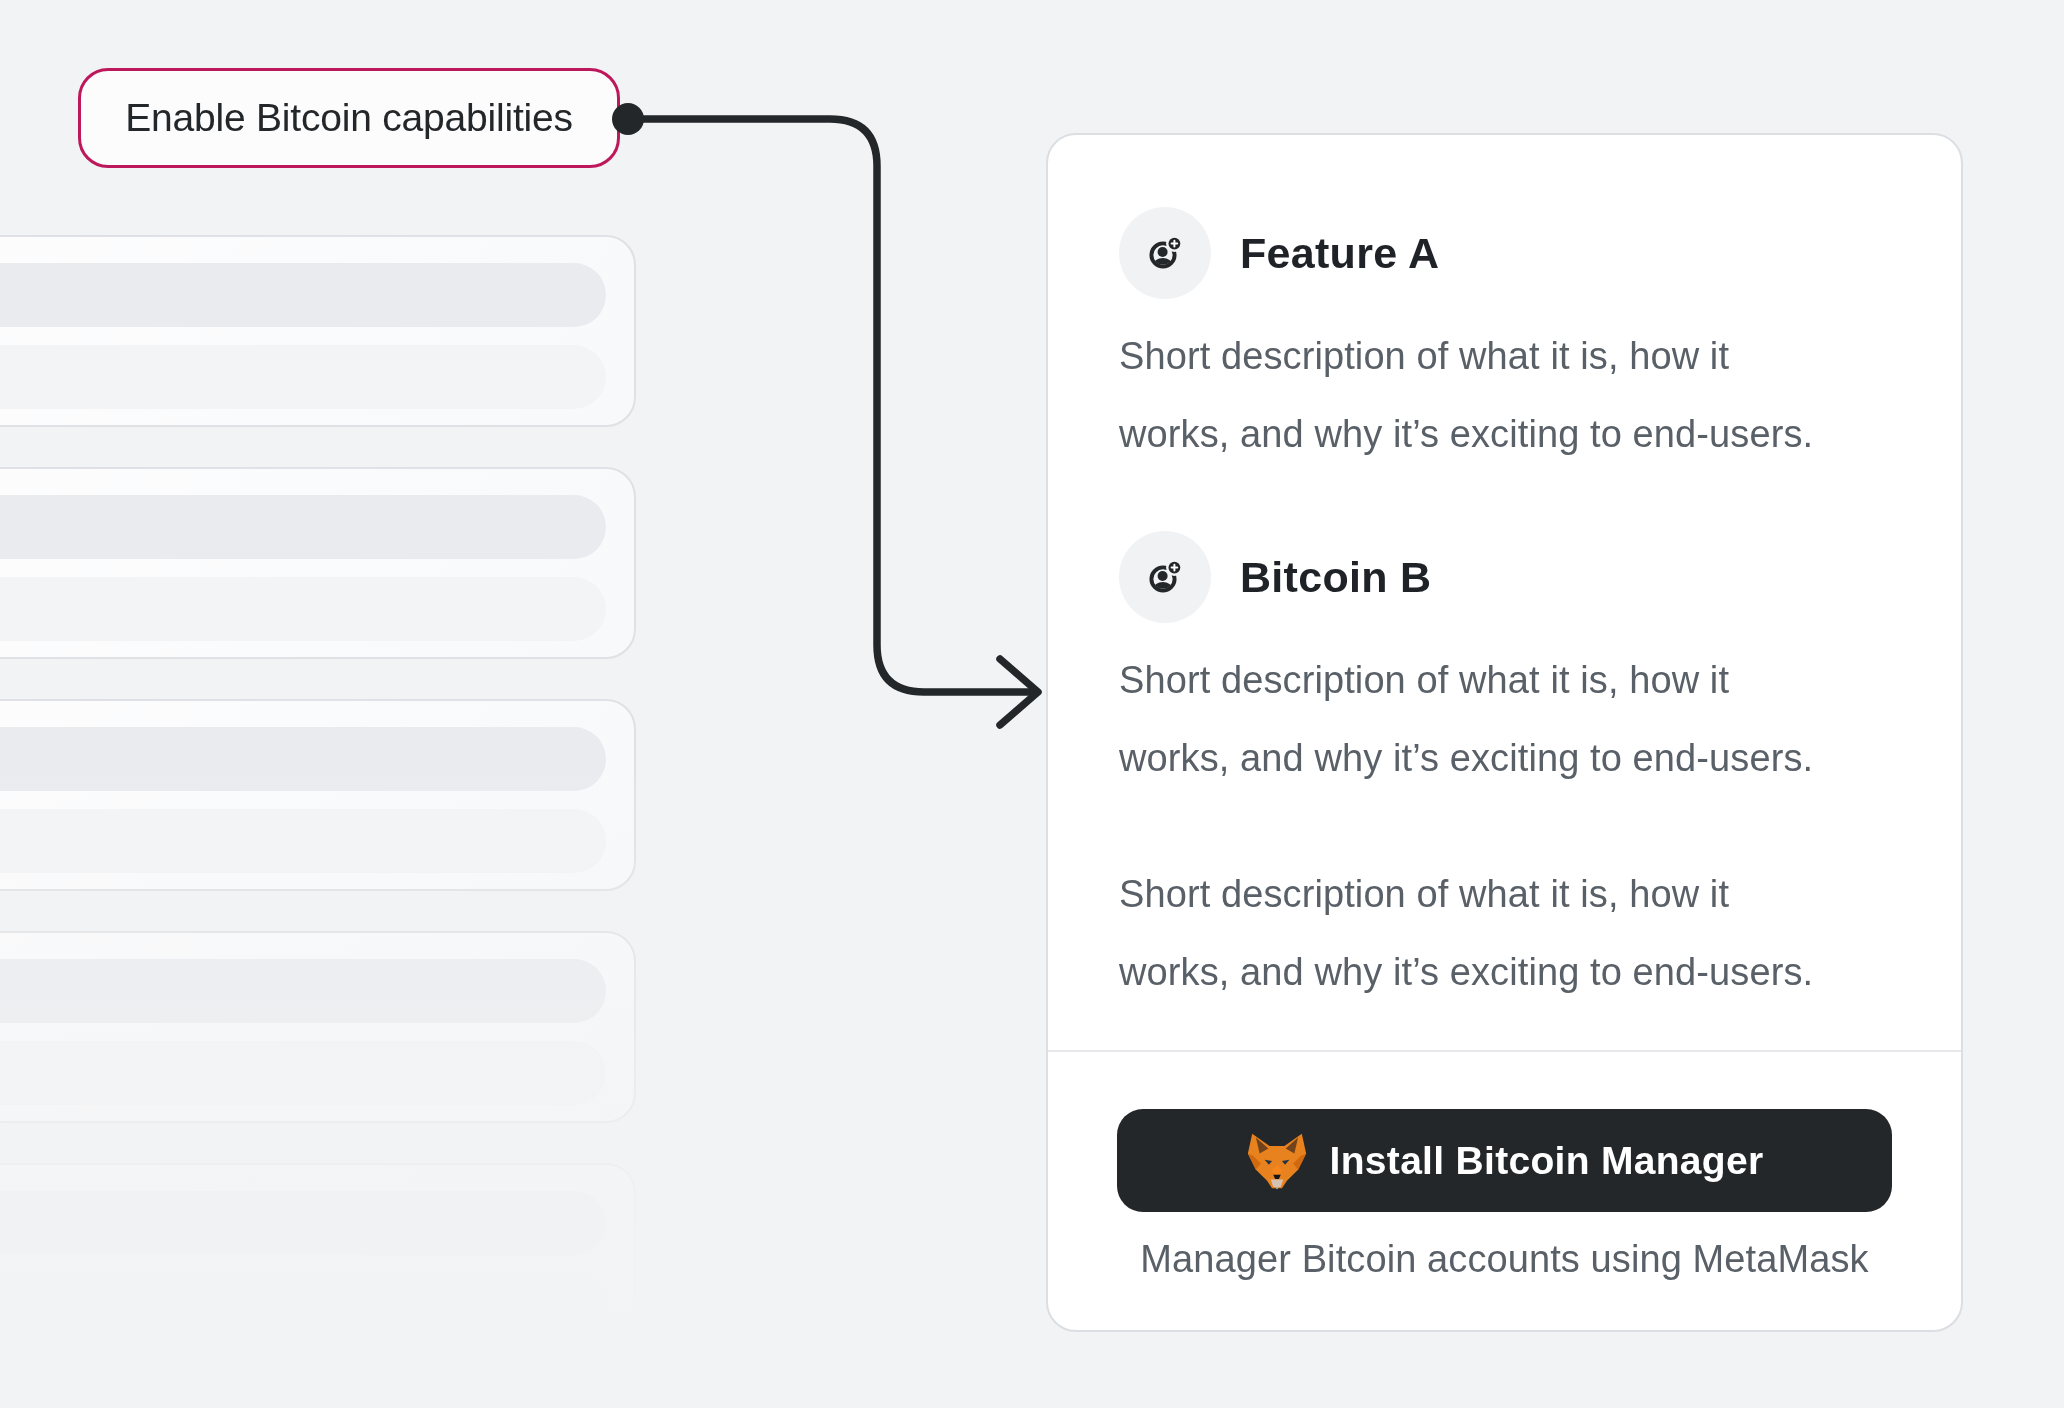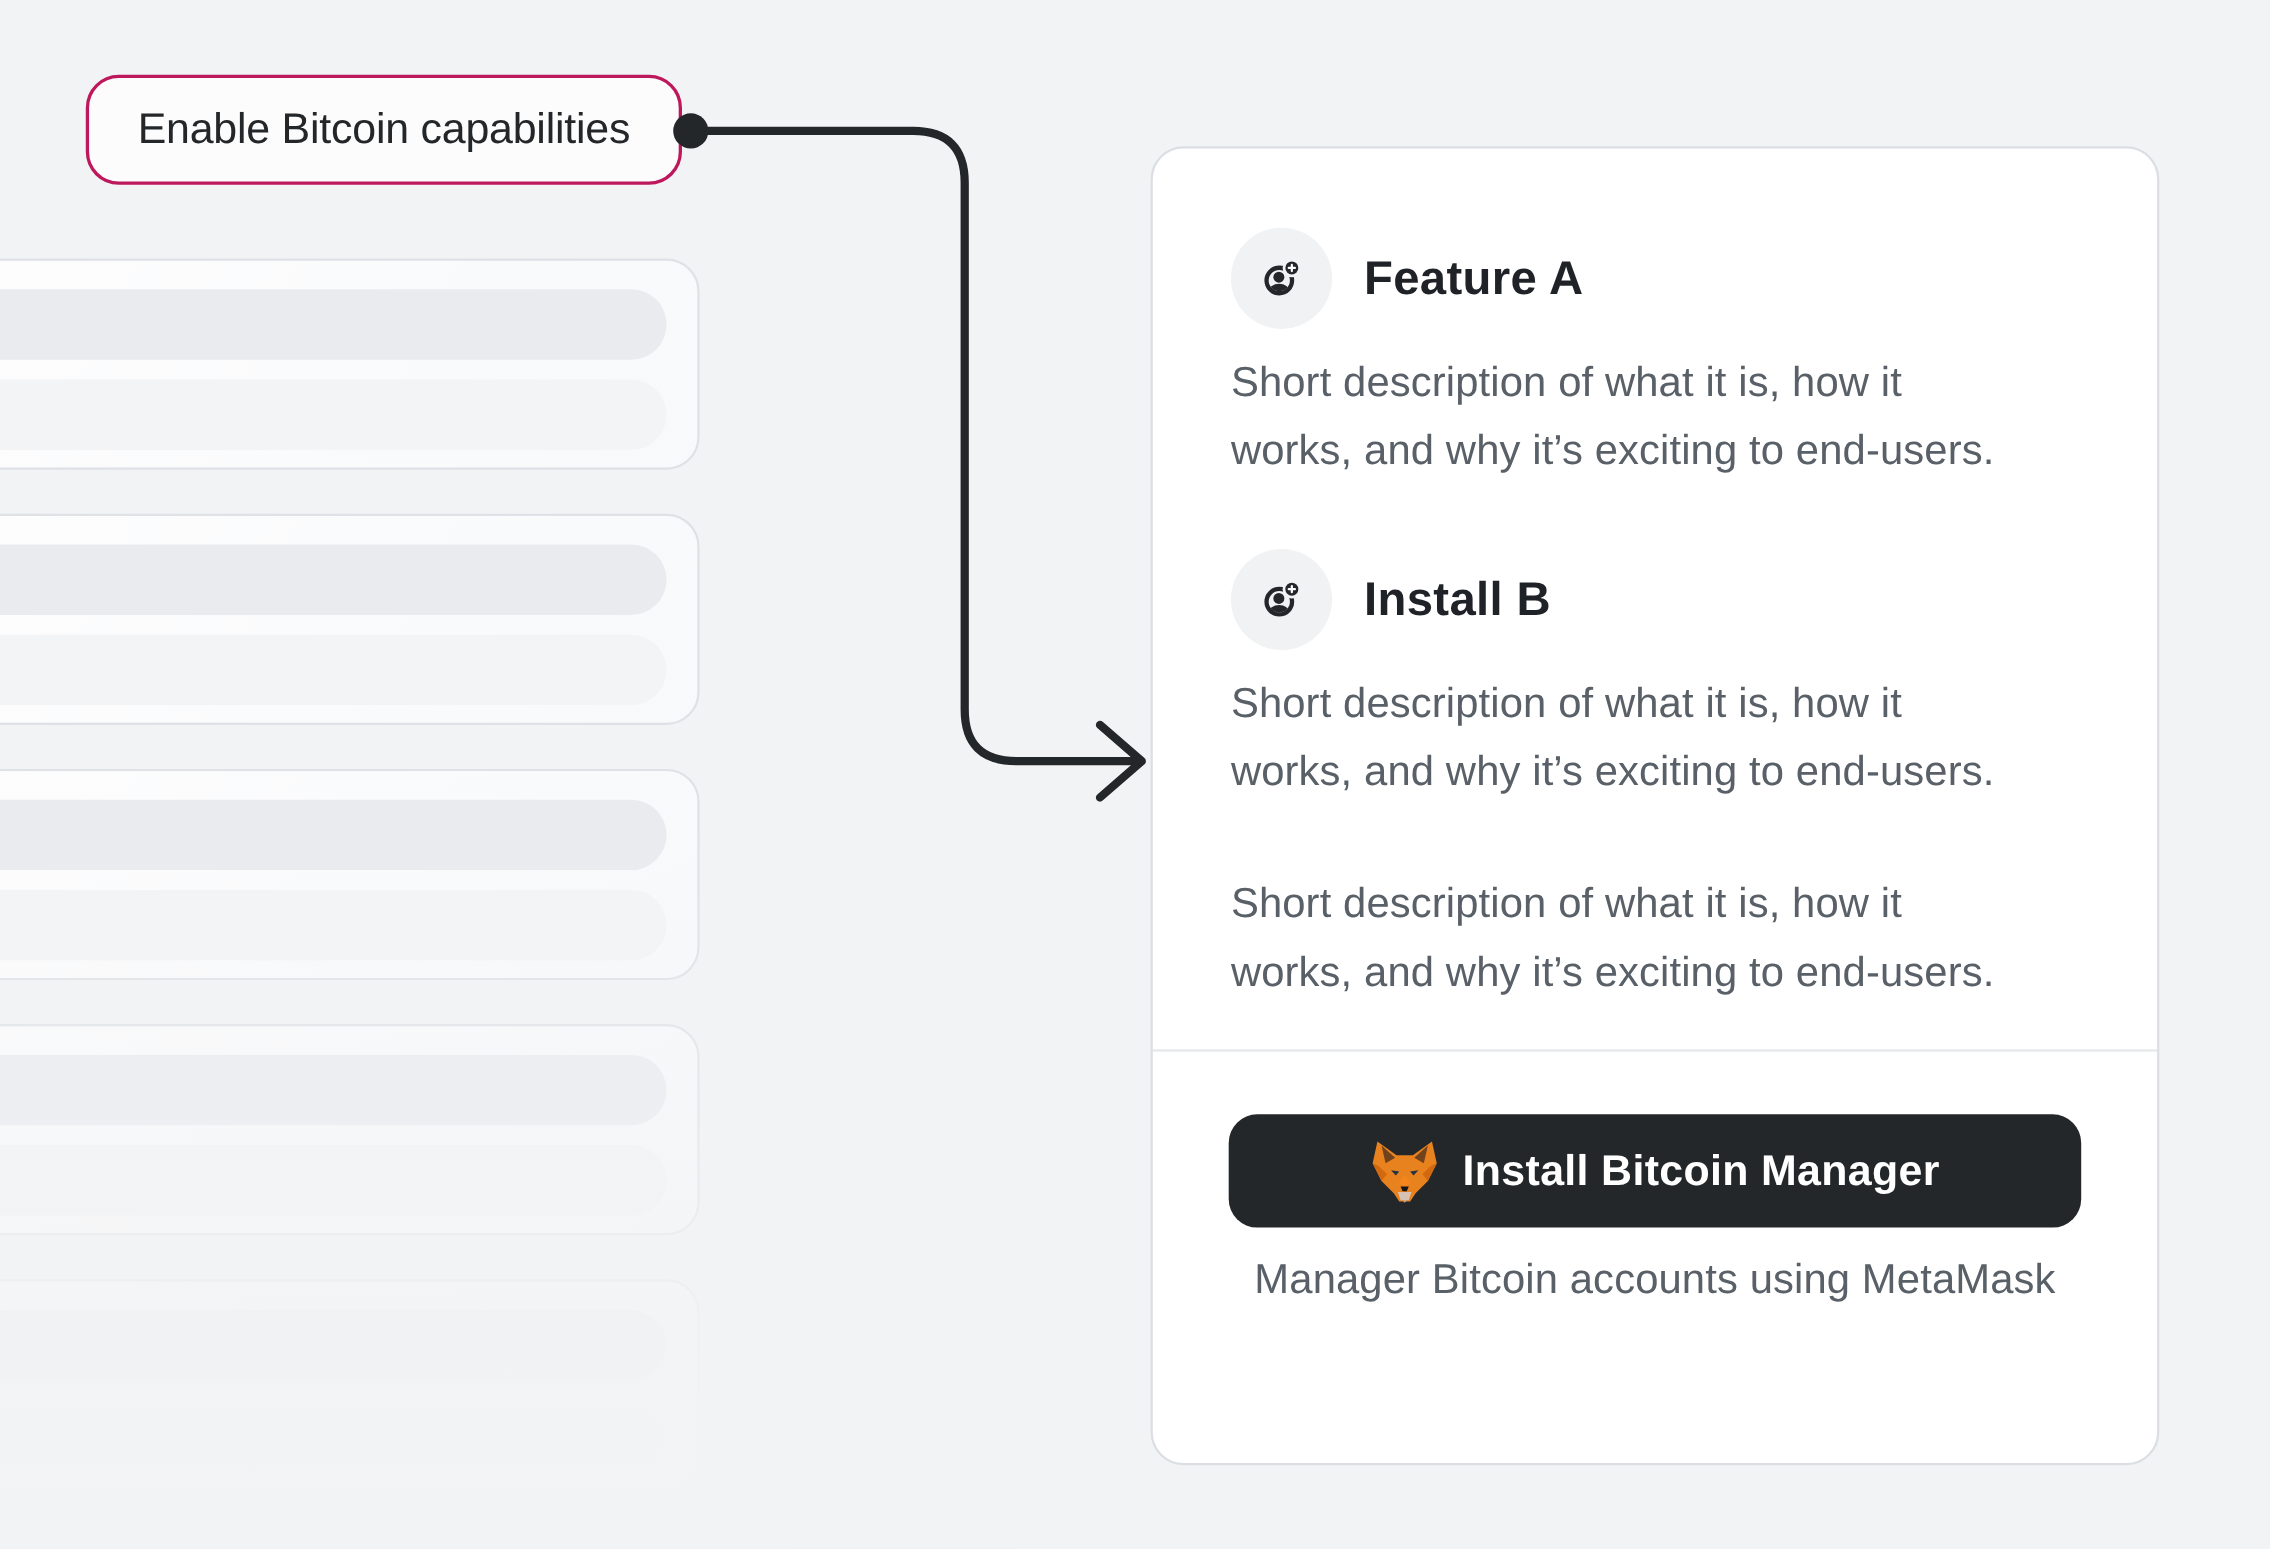--- a/index.html
+++ b/index.html
@@ -50,21 +50,21 @@
   }
   .features{padding:72px 66px 0 71px;}
   .feature-block + .feature-block{margin-top:58px;}
   .feature-row{display:flex; align-items:center; height:92px;}
   .icon-bubble{
     flex:0 0 92px; width:92px; height:92px; border-radius:50%;
     background:#f1f2f4; display:flex; align-items:center; justify-content:center;
   }
   .feature-title{margin-left:29px; font-size:43px; font-weight:700; color:#1f2227; letter-spacing:0.3px;}
   .desc{
-    margin:18px 0 0 0; font-size:38px; line-height:62px; color:#596067;
+    margin:18px 0 0 0; font-size:38px; line-height:78px; color:#596067;
     white-space:pre-line; width:max-content; letter-spacing:0.1px;
   }
   .divider{height:2px; background:#e5e7ea; margin-top:39px;}
   .footer{padding:57px 69px 0;}
   .install-btn{
     display:flex; align-items:center; justify-content:center; gap:22px;
     width:775px; height:103px; margin:0 auto;
     background:#24272a; border:none; border-radius:26px;
     color:#ffffff; font-size:39px; font-weight:700;
     font-family:"Liberation Sans", sans-serif; letter-spacing:0.3px;
@@ -144,21 +144,21 @@
               <circle cx="35.4" cy="16.6" r="8.4" fill="#f1f2f4"></circle>
               <circle cx="35.4" cy="16.6" r="5.9" fill="#24272a"></circle>
               <path d="M35.4 13.8 v5.6 M32.6 16.6 h5.6" stroke="#ffffff" stroke-width="2" stroke-linecap="round"></path>
               <circle cx="23.6" cy="25" r="5" fill="#24272a"></circle>
               <clipPath id="pcB">
                   <circle cx="24" cy="28" r="9.8"></circle>
                 </clipPath>
               <ellipse cx="23.8" cy="37.6" rx="9.4" ry="6.6" fill="#24272a" clip-path="url(#pcB)"></ellipse>
             </svg>
           </div>
-          <h3 class="feature-title">Install B</h3>
+          <h3 class="feature-title">Bitcoin B</h3>
         </div>
         <p class="desc">Short description of what it is, how it
 works, and why it’s exciting to end-users.</p>
       </div>
 
       <div class="feature-block">
         <p class="desc">Short description of what it is, how it
 works, and why it’s exciting to end-users.</p>
       </div>
 

